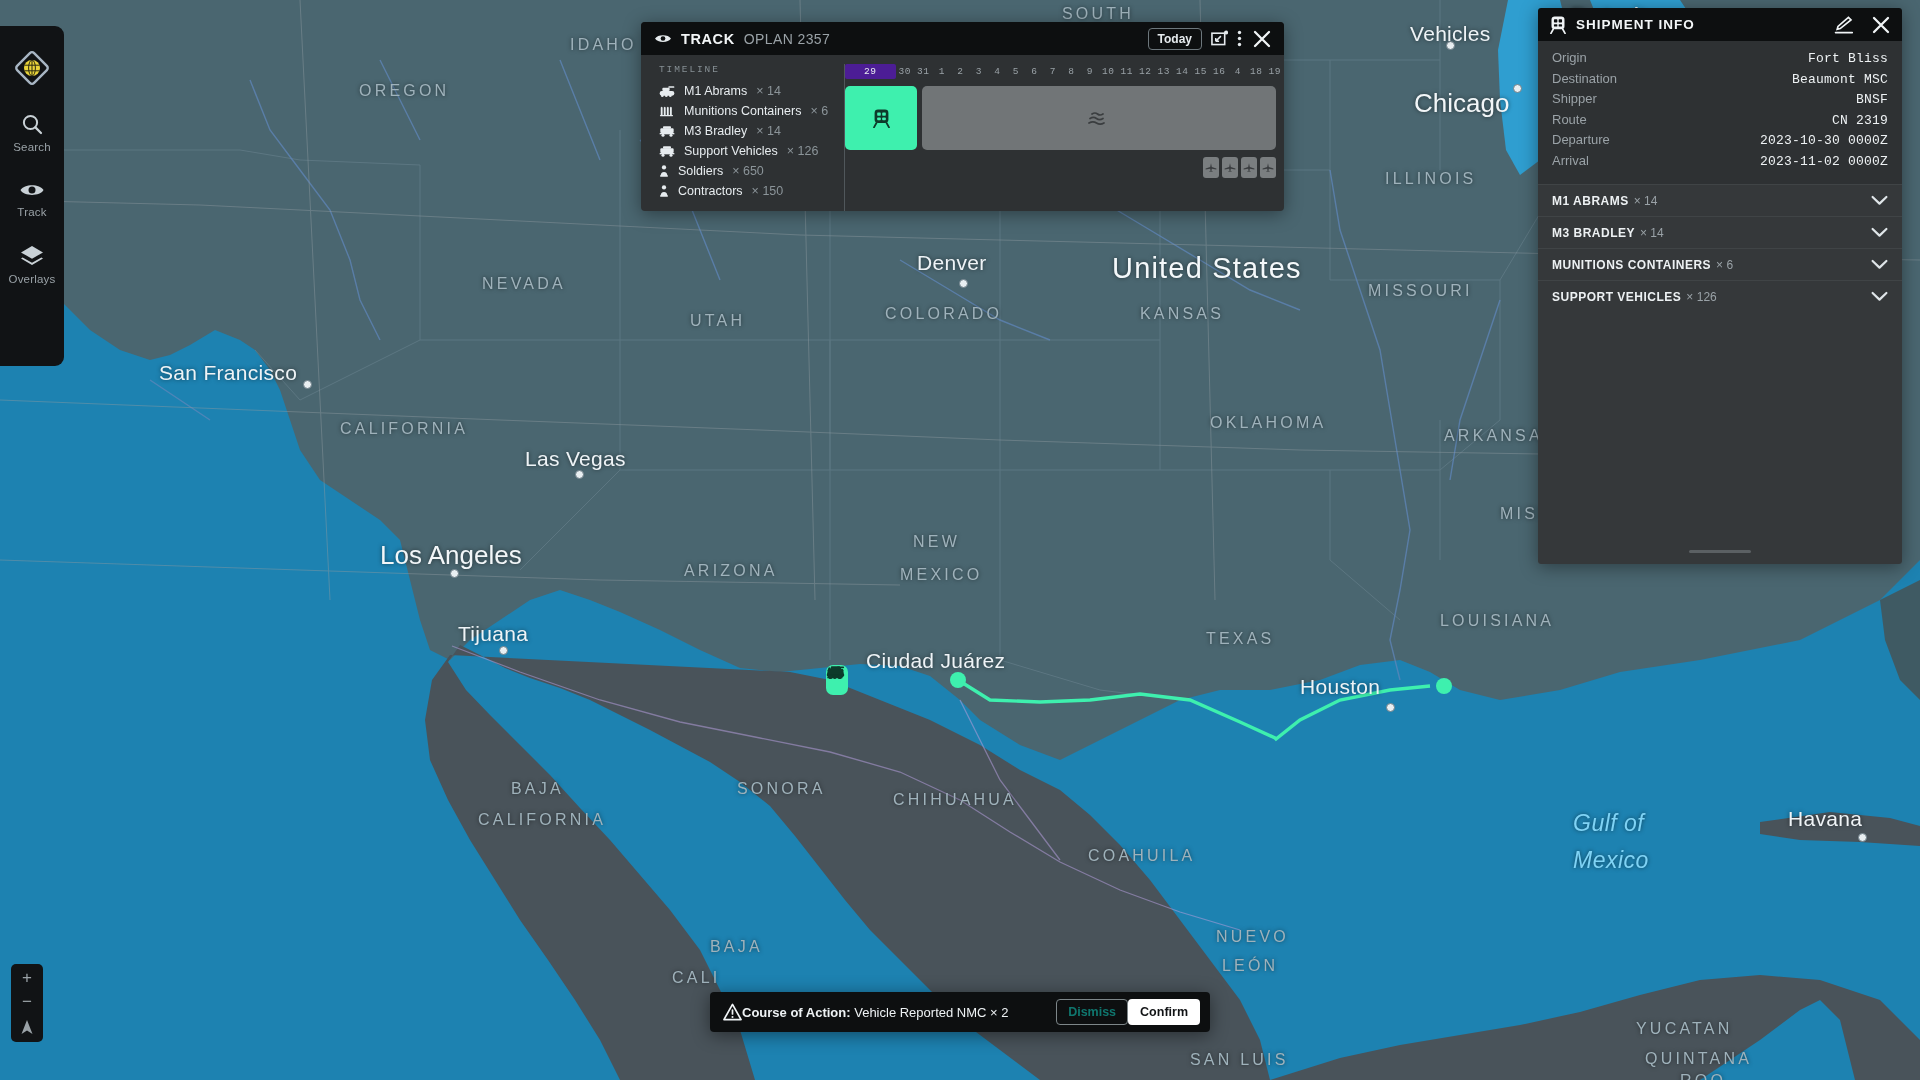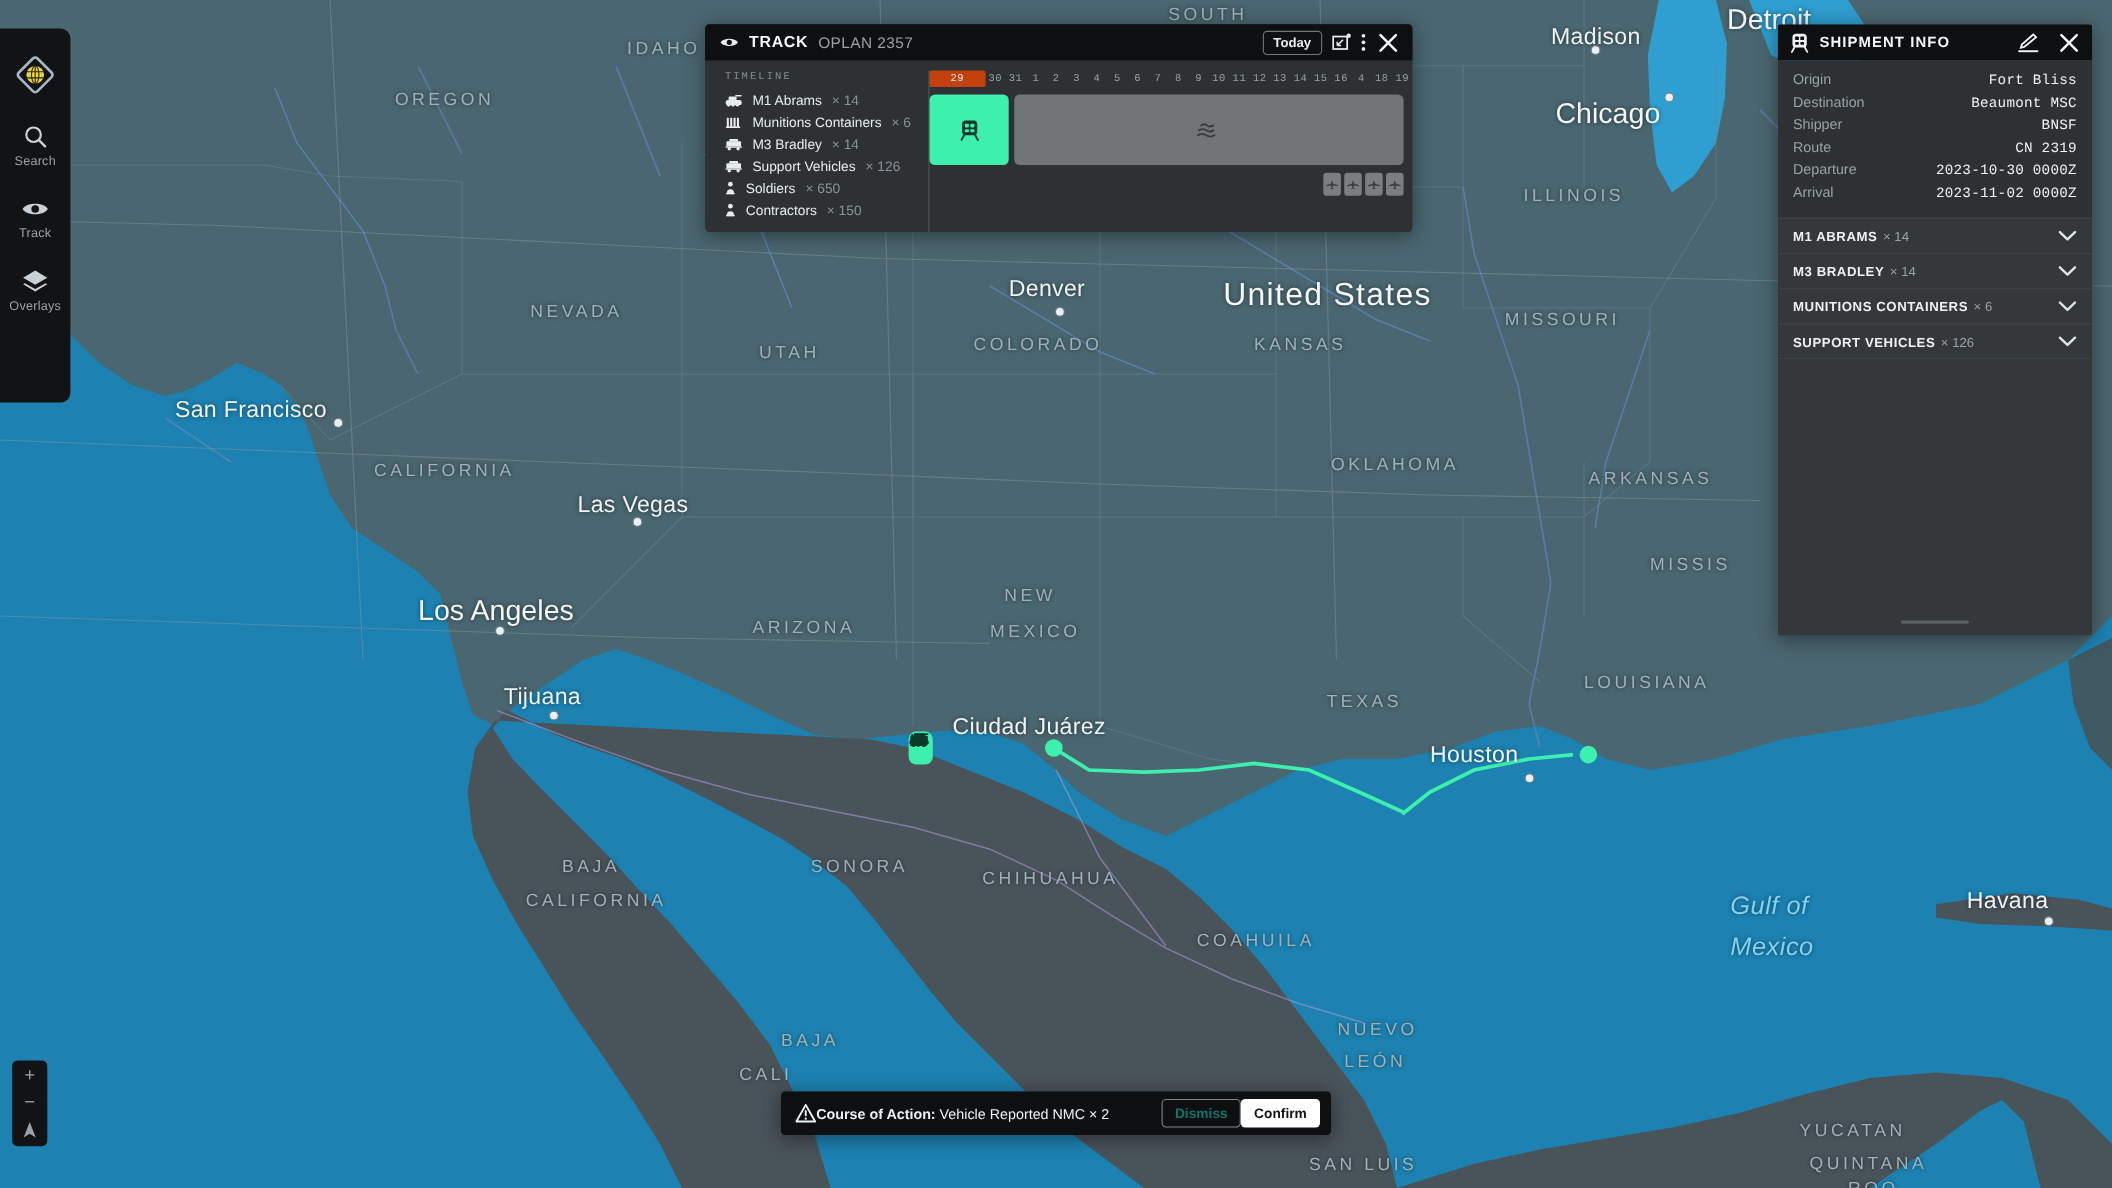--- a/index.html
+++ b/index.html
@@ -108,39 +108,39 @@
   .tl-row { display: flex; align-items: center; gap: 9px; height: 20px; }
   .tl-row .rl-name { font-size: 12.5px; color: #e7ecef; }
   .tl-row .rl-count { font-size: 12.5px; color: #8b9499; }
 
   #tl-right { flex: 1; position: relative; border-left: 1px solid #50575b; }
   #tl-ruler { display: flex; height: 15px; align-items: center; position: relative; }
   .rk {
     flex: 1; text-align: center; font-size: 9.5px; color: #99a1a6;
     font-family: "Liberation Mono", monospace; letter-spacing: .5px;
   }
-  .rk.rk-active { background: #c2410c; color: #e9eef0; border-radius: 2px; padding: 2px 16px; }
+  .rk.rk-active { background: #4c1d95; color: #e9eef0; border-radius: 2px; padding: 2px 16px; }
   #tl-track { position: relative; height: 64px; margin: 7px 8px 0 0; display: flex; gap: 5px; }
   .seg-rail {
     width: 72px; background: #3ef0ae; border-radius: 5px;
     display: flex; align-items: center; justify-content: center;
   }
   .seg-sea {
     flex: 1; background: #717577; border-radius: 5px;
     display: flex; align-items: center; justify-content: center;
   }
   #tl-actions { display: flex; gap: 3px; justify-content: flex-end; padding: 7px 8px 9px 0; }
   .act-btn {
     width: 16px; height: 21px; background: #7a7e80; border-radius: 3px;
     display: flex; align-items: center; justify-content: center; cursor: pointer;
   }
 
   
   #ship-panel {
-    position: absolute; right: 18px; top: 22px; width: 286px; z-index: 50;
+    position: absolute; right: 18px; top: 8px; width: 364px; z-index: 50;
     border-radius: 3px; overflow: hidden;
     box-shadow: 0 3px 18px rgba(0,0,0,.4);
   }
   #ship-head {
     height: 33px; background: #0d0f10; display: flex; align-items: center;
     padding: 0 12px; gap: 10px;
   }
   #ship-head .sp-title { font-size: 13.5px; font-weight: bold; color: #f3f6f7; letter-spacing: 1px; }
   #ship-kv { background: #2e3133; padding: 9px 14px 11px 14px; }
   .kv { display: flex; justify-content: space-between; align-items: baseline; height: 20.5px; }
@@ -359,21 +359,21 @@
         <div class="map-label lbl-state" style="left: 478px; top: 811px;">CALIFORNIA</div>
         <div class="map-label lbl-state" style="left: 710px; top: 938px;">BAJA</div>
         <div class="map-label lbl-state" style="left: 672px; top: 969px;">CALI</div>
         <div class="map-label lbl-state" style="left: 1190px; top: 1051px;">SAN LUIS</div>
         <div class="map-label lbl-state" style="left: 1636px; top: 1020px;">YUCATAN</div>
         <div class="map-label lbl-state" style="left: 1645px; top: 1050px;">QUINTANA</div>
         <div class="map-label lbl-state" style="left: 1680px; top: 1072px;">ROO</div>
         <div class="map-label lbl-country" style="left: 1112px; top: 252px;">United States</div>
         <div class="map-label lbl-city-lg" style="left: 1414px; top: 88px;">Chicago</div>
         <div class="map-label lbl-city-lg" style="left: 1570px; top: 2px;">Detroit</div>
-        <div class="map-label lbl-city" style="left: 1410px; top: 22px;">Madison</div>
+        <div class="map-label lbl-city" style="left: 1410px; top: 22px;">Vehicles</div>
         <div class="map-label lbl-city" style="left: 917px; top: 251px;">Denver</div>
         <div class="map-label lbl-city" style="left: 159px; top: 361px;">San Francisco</div>
         <div class="map-label lbl-city" style="left: 525px; top: 447px;">Las Vegas</div>
         <div class="map-label lbl-city-lg" style="left: 380px; top: 540px;">Los Angeles</div>
         <div class="map-label lbl-city" style="left: 458px; top: 622px;">Tijuana</div>
         <div class="map-label lbl-city" style="left: 866px; top: 649px;">Ciudad Juárez</div>
         <div class="map-label lbl-city" style="left: 1300px; top: 675px;">Houston</div>
         <div class="map-label lbl-city" style="left: 1788px; top: 807px;">Havana</div>
         <div class="map-label lbl-water" style="left: 1573px; top: 810px;">Gulf of</div>
         <div class="map-label lbl-water" style="left: 1573px; top: 847px;">Mexico</div>

